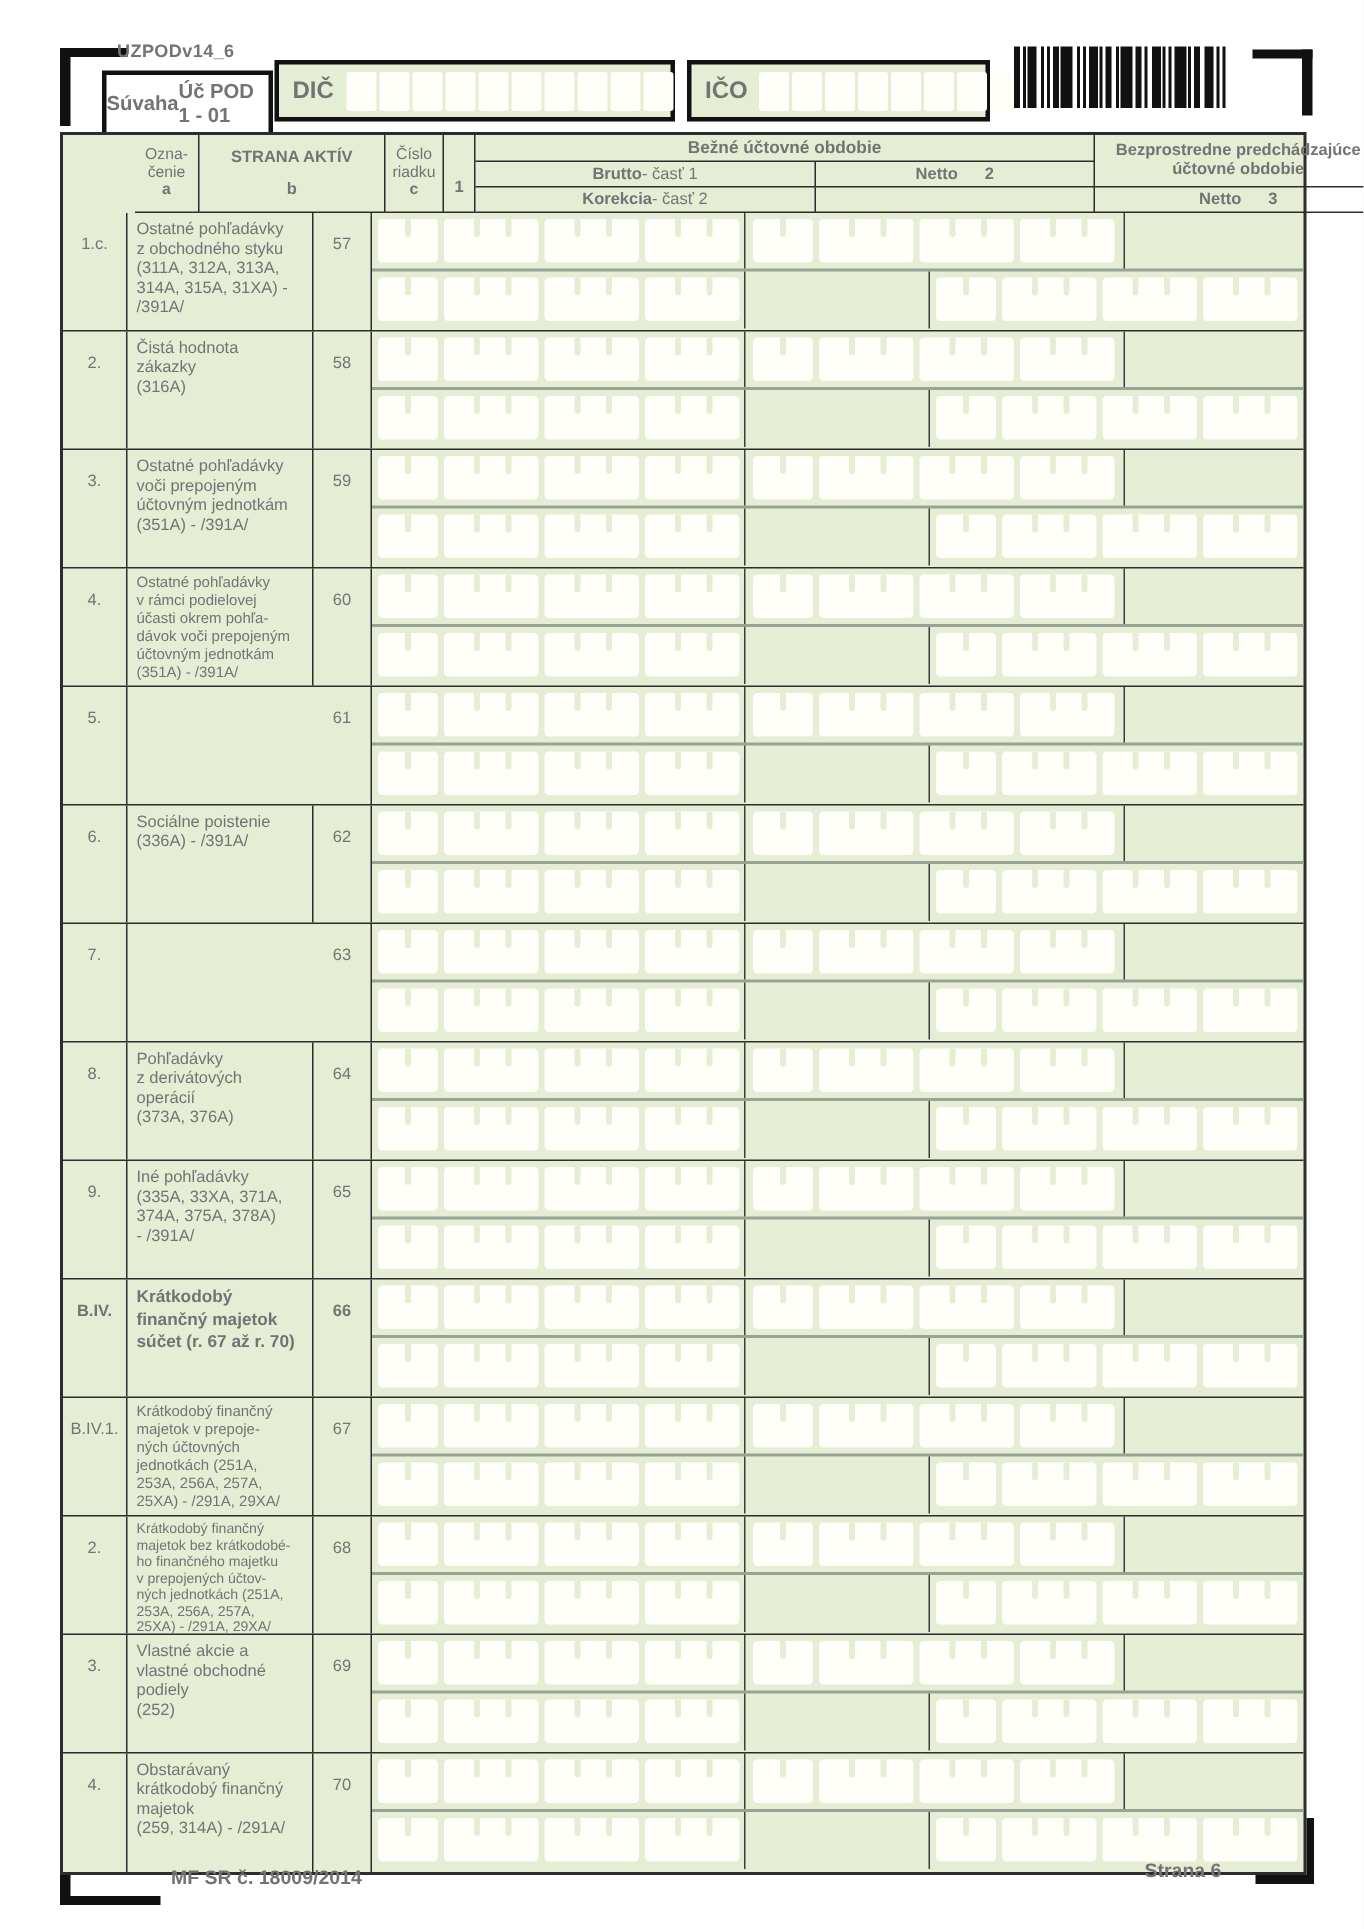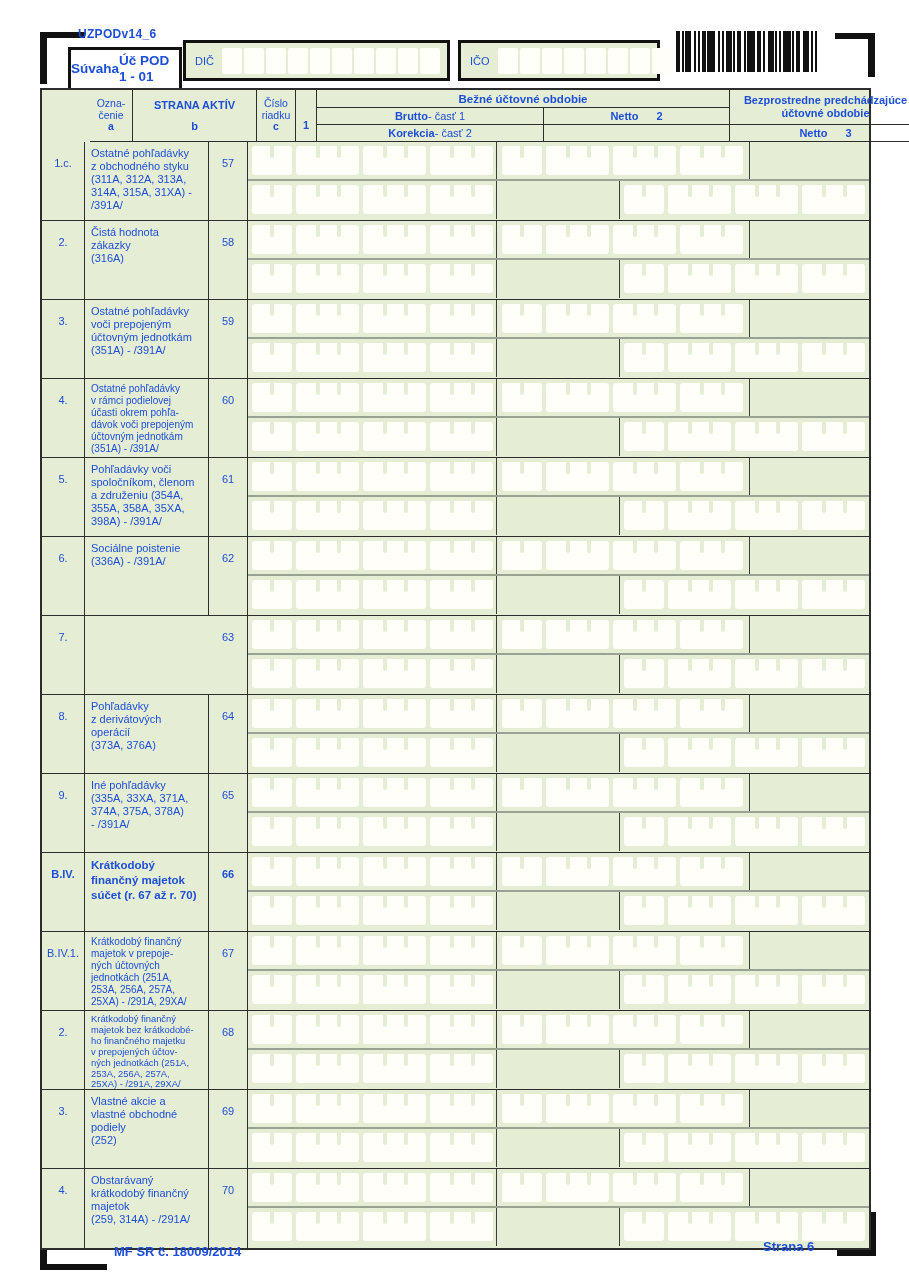--- a/index.html
+++ b/index.html
@@ -1,33 +1,33 @@
 <!DOCTYPE html>
 <html><head>
 <meta charset="utf-8">
 <style>
   html,body{margin:0;padding:0;background:#fff;}
   .page{position:relative;width:909px;height:1286px;background:#fff;overflow:hidden;
-        font-family:"Liberation Sans","DejaVu Sans",sans-serif;color:#1d4ed8;}
+        font-family:"Liberation Sans","DejaVu Sans",sans-serif;color:#737373;}
 
   
   .corner{position:absolute;}
   .c-tl{left:40px;top:32px;width:38px;height:46px;border-left:7px solid #111;border-top:6px solid #111;}
   .c-tr{left:835px;top:33px;width:33px;height:38px;border-right:7px solid #111;border-top:6px solid #111;}
   .c-bl{left:40px;top:1200px;width:60px;height:64px;border-left:7px solid #111;border-bottom:6px solid #111;}
   .c-br{left:837px;top:1212px;width:32px;height:38px;border-right:7px solid #111;border-bottom:6px solid #111;}
 
   
   .form-id{position:absolute;left:78px;top:27px;font-size:12px;font-weight:bold;letter-spacing:.3px;}
   .title-box{position:absolute;left:68px;top:47px;width:108px;height:38px;border:3px solid #111;
              background:#fff;display:flex;flex-direction:row;justify-content:center;align-items:center;
              font-weight:bold;font-size:13.5px;line-height:16px;}
   .idbox{position:absolute;top:40px;height:41px;border:3px solid #111;background:var(--green);
          display:flex;align-items:center;box-sizing:border-box;padding-left:9px;}
-  .idbox .idlabel{font-weight:normal;font-size:11px;margin-right:8px;}
+  .idbox .idlabel{font-weight:bold;font-size:16px;margin-right:8px;}
   .idcells{display:flex;gap:2px;}
   .idcell{width:20px;height:26px;background:#fffef9;border-radius:2px;}
   .box-dic{left:183px;width:267px;}
   .box-ico{left:458px;width:202px;}
   .barcode{position:absolute;left:676px;top:31px;height:41px;display:flex;align-items:stretch;}
   .bar{background:#111;}
 
   
   :root{--green:#e5eed5;--dark:#2d2d2d;--graydiv:#9aa294;}
   .table{position:absolute;left:40px;top:88px;width:831px;border:2px solid var(--dark);
@@ -545,25 +545,20 @@
                 </div>
               </div>
         <span class="vl vl-a"></span>
         <span class="vl vl-c"></span>
       </div>
     </div>
   </div>
 
   <div class="row">
     <div class="ca">5.</div>
-    <div class="cb">Pohľadávky voči
-spoločníkom, členom
-a združeniu (354A,
-355A, 358A, 35XA,
-398A) - /391A/</div>
     <div class="cc">61</div>
     <div class="cells">
       <div class="sub top">
         <div class="field f-brutto">
                 <div class="grp g2">
                   <span class="n n1"></span>
                 </div>
                 <div class="grp g3">
                   <span class="n n1"></span>
                   <span class="n n2"></span>

